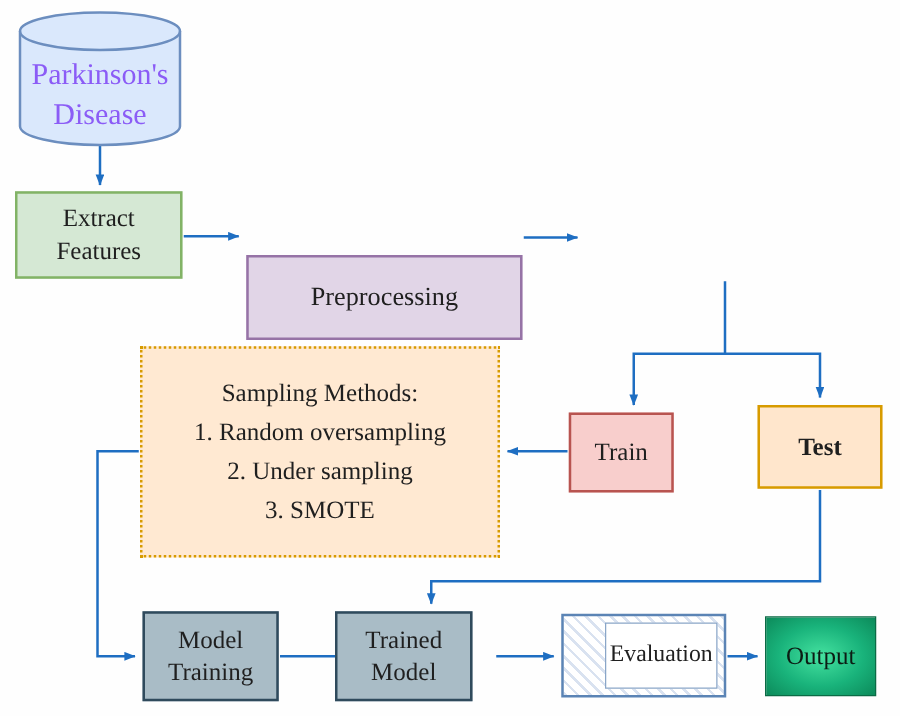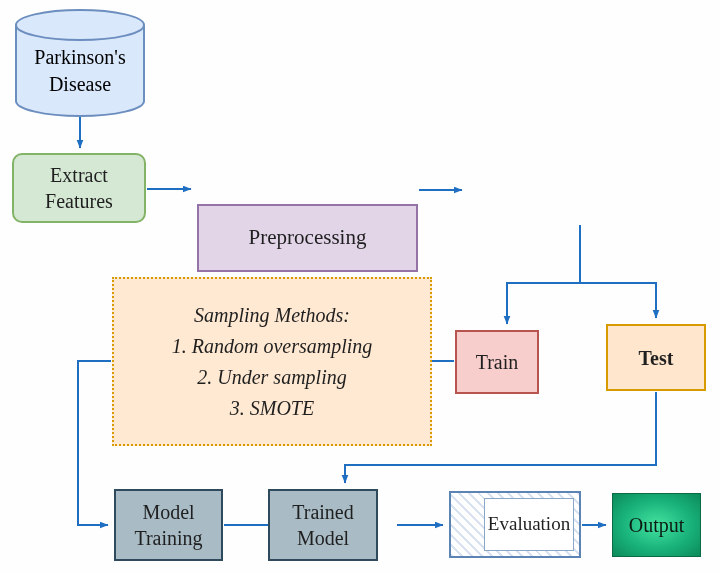--- a/index.html
+++ b/index.html
@@ -12,47 +12,47 @@
   }
   .edges { position:absolute; left:0; top:0; width:720px; height:573px; z-index:1; pointer-events:none; }
   .edge { stroke:#1e6ec2; stroke-width:2; fill:none; }
   .node {
     position:absolute; z-index:2;
     display:flex; align-items:center; justify-content:center;
     text-align:center; border:2px solid #888;
     font-size:20px; color:#1f1f1f; line-height:1.3;
     white-space:pre-line; background:#fff;
   }
-  .n-extract        { left:12px;  top:153px; width:134px; height:70px;border-radius:10px; }
+  .n-extract        { left:12px;  top:153px; width:134px; height:70px; }
   .n-preprocessing  { left:197px; top:156px; width:221px; height:68px; font-size:21px;margin-top:48px; }
   .n-split          { left:468px; top:156px; width:228px; height:68px; font-size:21px; color:#3e3e3e; }
   .n-train          { left:455px; top:330px; width:84px; height:64px; }
   .n-test           { left:606px; top:324px; width:100px; height:67px;font-weight:bold; }
-  .n-sampling       { left:112px; top:277px; width:320px; height:169px; border-style:dotted; line-height:1.55;font-style:italic; }
+  .n-sampling       { left:112px; top:277px; width:288px; height:169px; border-style:dotted; line-height:1.55; }
   .n-model-training { left:114px; top:489px; width:109px; height:72px; border-width:2px; }
   .n-trained-model  { left:268px; top:489px; width:110px; height:72px; border-width:2px; }
   .n-evaluation {
     left:449px; top:491px; width:132px; height:67px;
     border:2px solid #5b84b5; padding:5px;
     background: repeating-linear-gradient(45deg, #d9e2f0 0 2px, rgba(255,255,255,0) 2px 7px), #ffffff;
   }
   .eval-inner {
     width:100%; height:100%; background:#ffffff; border:1px solid #8aa6c8;
     display:flex; align-items:center; justify-content:center; font-size:19px;margin-left:28px;
   }
   .n-output {
     left:612px; top:493px; width:89px; height:64px;
     border:1px solid #0b6b45;
     background: radial-gradient(ellipse at center, #45e2a0 0%, #19b37b 55%, #0c8a5a 100%);
     color:#0c1c14;
   }
   .cylinder { position:absolute; left:14px; top:8px; width:132px; height:110px; z-index:2; }
   .cyl-label {
     position:absolute; left:0; top:36px; width:132px;
-    text-align:center; font-size:20px; color:#000000; white-space:pre-line; line-height:1.35;
+    text-align:center; font-size:24px; color:#8b5cf6; white-space:pre-line; line-height:1.35;
   }
 </style>
 </head>
 <body>
 
 <div class="canvas">
 
   <svg class="edges" width="720" height="573" viewBox="0 0 720 573">
     <defs>
       <marker id="ah" markerUnits="userSpaceOnUse" markerWidth="10" markerHeight="8" refX="8.5" refY="3.5" orient="auto">

